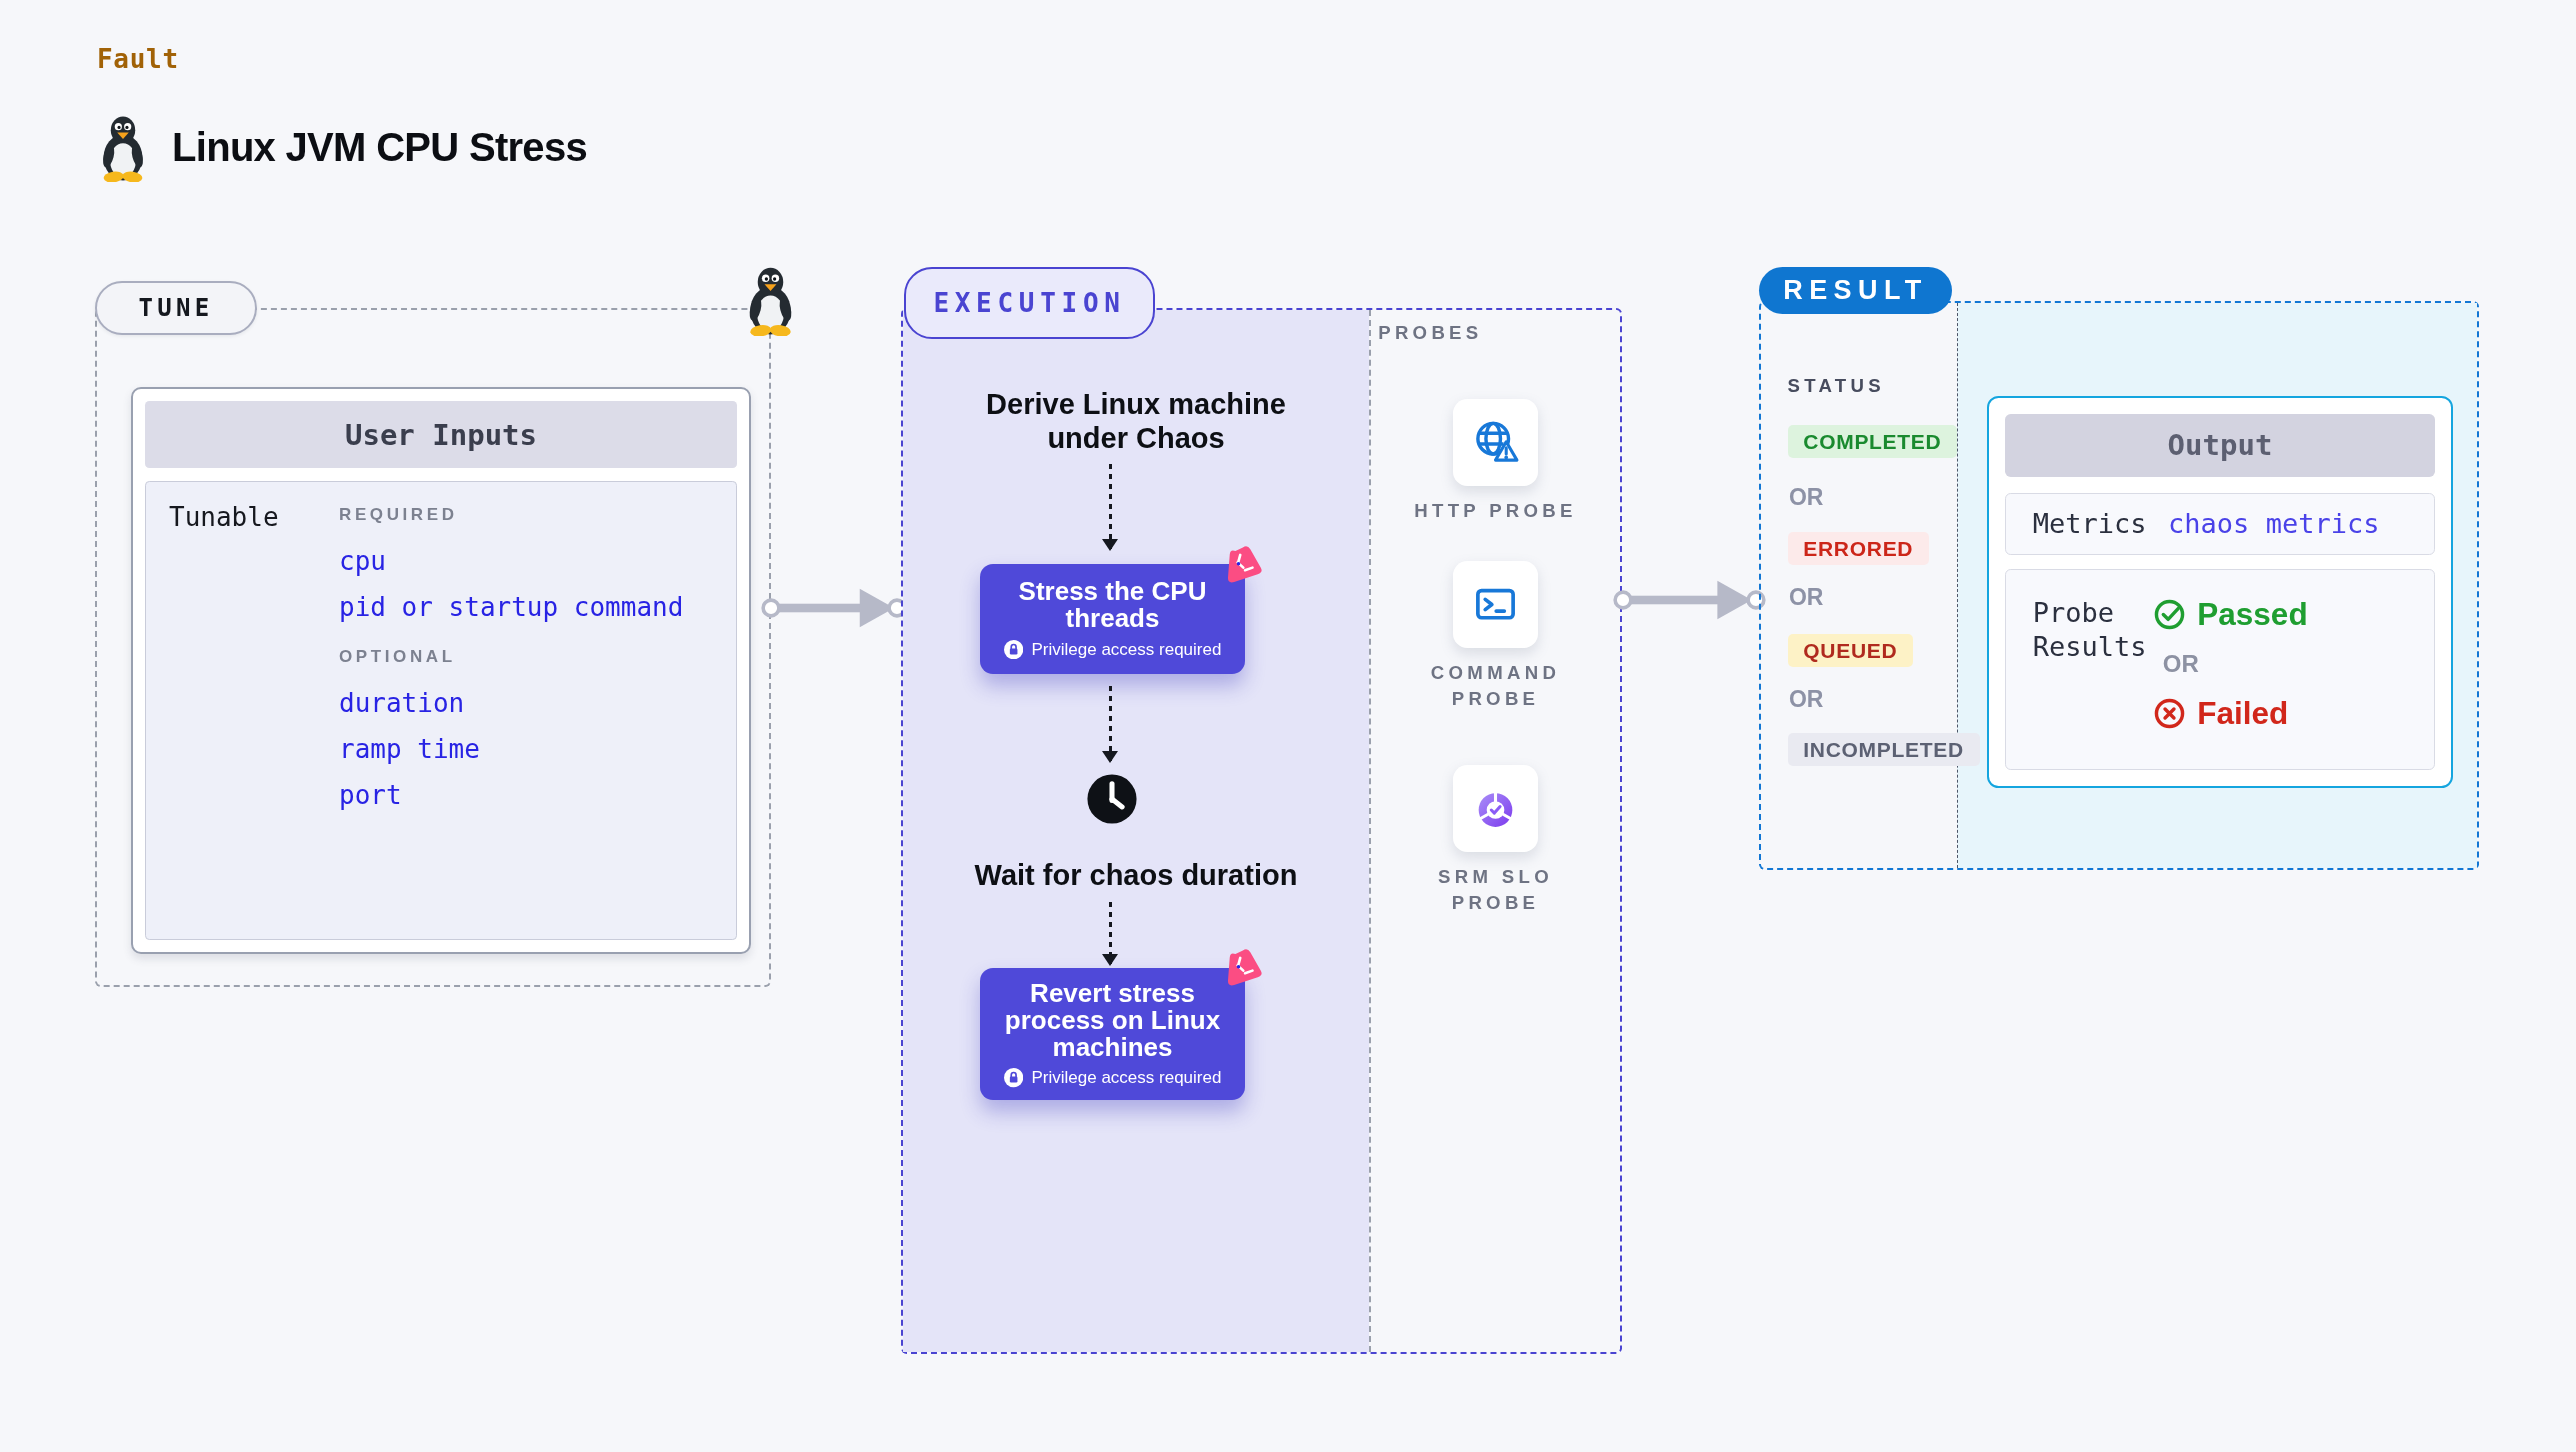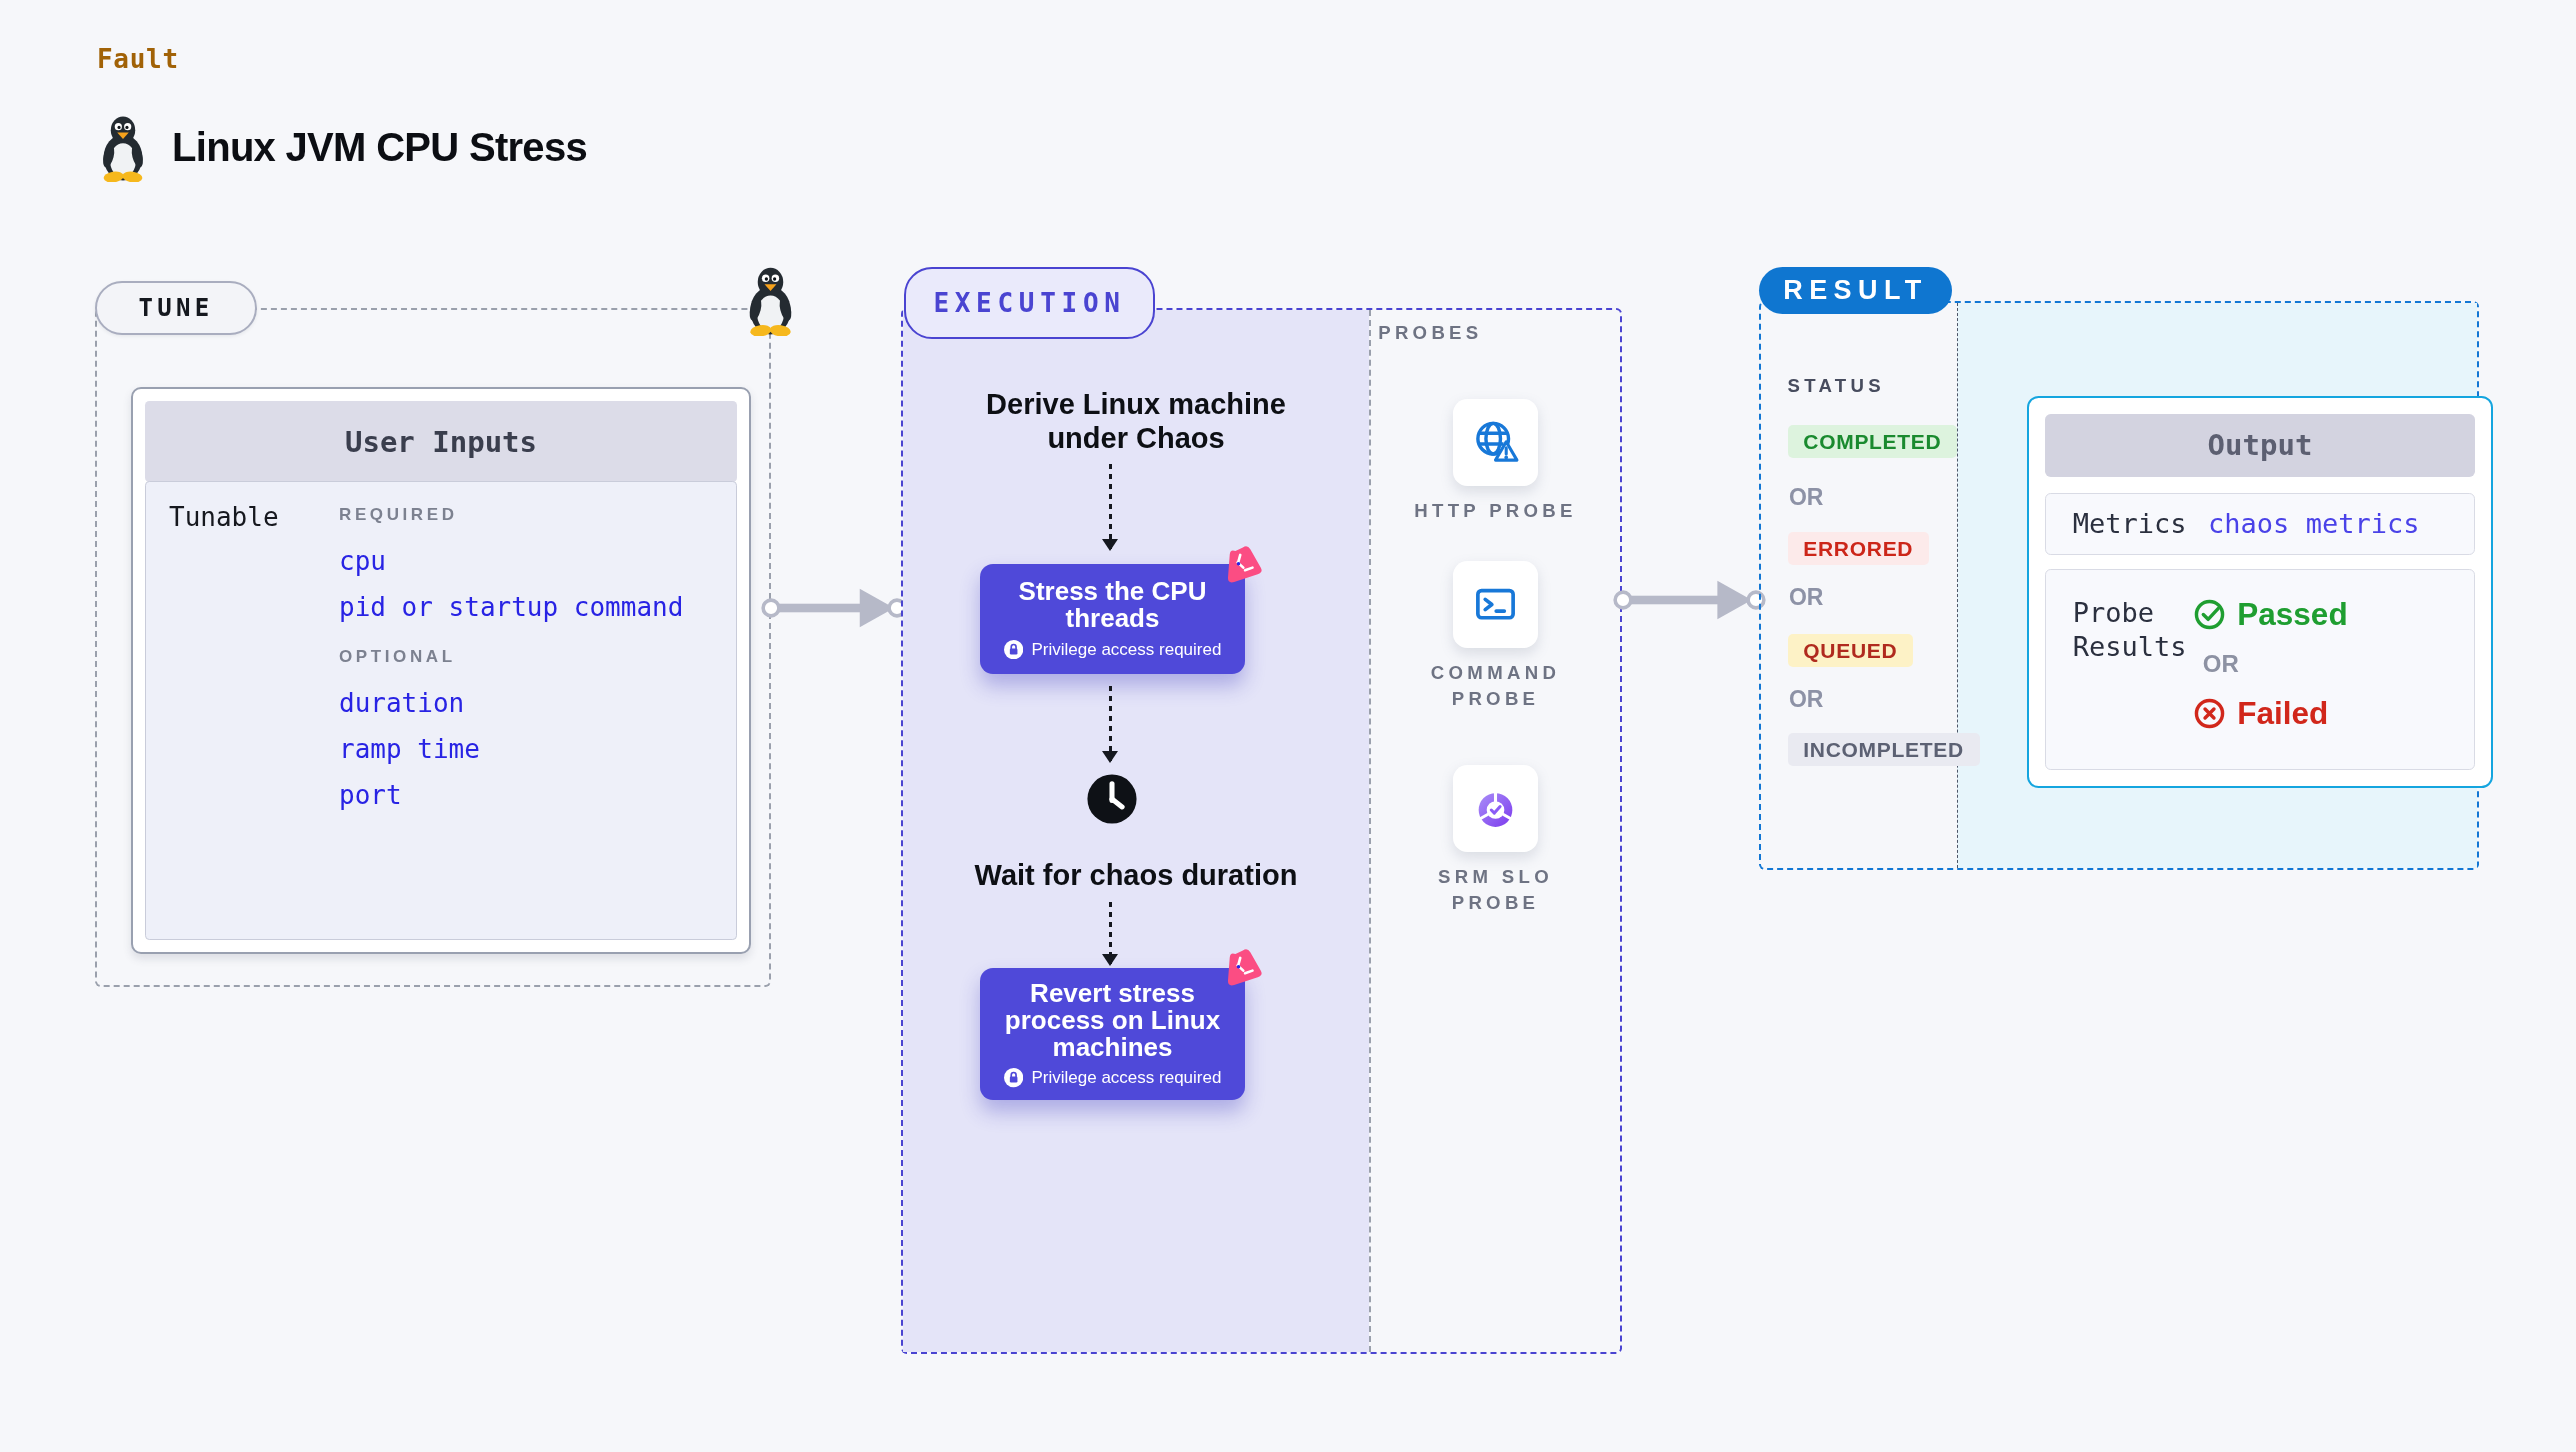--- a/index.html
+++ b/index.html
@@ -23,21 +23,21 @@
              border:2.9px solid #4a44d1;font-size:26px;font-weight:bold;letter-spacing:5.7px;color:#4a44d1;}
   .pill-result{left:1759px;top:267px;width:193px;height:47px;border-radius:29px;background:#0f76d0;
              font-size:27px;font-weight:bold;letter-spacing:6.4px;color:#ffffff;}
 
   
   .tune-box{position:absolute;left:95px;top:308px;width:676px;height:679px;box-sizing:border-box;
             border:2.5px dashed #9aa0ac;border-radius:5.7px;}
   .ui-card{position:absolute;left:131px;top:387px;width:620px;height:567px;box-sizing:border-box;
            background:#ffffff;border:2.1px solid #99a0b0;border-radius:10px;padding:12px;
            box-shadow:0 4.3px 8.6px rgba(70,80,100,.14);}
-  .ui-card-header{height:81px;background:#dcdce8;border-radius:4.3px;display:flex;align-items:center;
+  .ui-card-header{height:67px;background:#dcdce8;border-radius:4.3px;display:flex;align-items:center;
            justify-content:center;font-size:29px;font-weight:bold;color:#3a3e4d;}
   .ui-card-body{position:absolute;left:12px;right:12px;top:92px;bottom:12px;box-sizing:border-box;
            background:#eef0f9;border:1.4px solid #c9ccda;border-radius:4.3px;}
   .tunable-label{position:absolute;left:23px;top:20px;font-size:26px;color:#16181f;}
   .tunable-list{position:absolute;left:193px;top:10px;}
   .t-line{height:46px;display:flex;align-items:center;}
   .t-sec{font-size:17px;font-weight:600;letter-spacing:3.6px;color:#7c8190;font-family:"Liberation Sans",sans-serif;}
   .t-item{font-size:26px;color:#2823e4;}
   .t-gap{margin-top:4.3px;}
 
@@ -81,21 +81,21 @@
   .status-badge{position:absolute;left:0;display:inline-flex;align-items:center;height:33px;padding:0 15.8px;
       border-radius:5px;font-size:21px;font-weight:bold;letter-spacing:0.7px;white-space:nowrap;}
   .st-completed{top:122px;background:#ddf3de;color:#1a8a2f;}
   .st-errored{top:229px;background:#fceaea;color:#cc2619;}
   .st-queued{top:331px;background:#fdf2c6;color:#b02a1e;}
   .st-incompleted{top:430px;background:#e9eaf1;color:#5c6173;}
   .or-label{position:absolute;left:1.4px;font-size:23px;font-weight:600;color:#8d92a6;}
   .or-1{top:181px;} .or-2{top:281px;} .or-3{top:383px;}
 
   .output-card{position:absolute;left:226px;top:93px;width:466px;height:392px;box-sizing:border-box;
-      background:#ffffff;border:2.9px solid #14a5df;border-radius:11.5px;padding:15.8px;margin-left:40px;}
+      background:#ffffff;border:2.9px solid #14a5df;border-radius:11.5px;padding:15.8px;}
   .output-header{height:63px;background:#d3d3e0;border-radius:5.7px;display:flex;align-items:center;
       justify-content:center;font-size:29px;font-weight:bold;color:#5c5f71;}
   .output-row{box-sizing:border-box;background:#f8f9fd;border:1.4px solid #d9dbe5;border-radius:5.7px;}
   .metrics-row{margin-top:15.8px;height:62px;display:flex;align-items:center;padding-left:27px;}
   .metrics-label{font-size:27px;color:#2b303f;}
   .metrics-value{margin-left:21.5px;font-size:27px;color:#4a42e8;}
   .proberes-row{margin-top:14.3px;height:201px;display:flex;padding:26px 0 0 27px;}
   .proberes-label{width:120px;font-size:27px;color:#2b303f;line-height:34px;}
   .proberes-col{display:flex;flex-direction:column;}
   .verdict{display:flex;align-items:center;gap:11.5px;}

